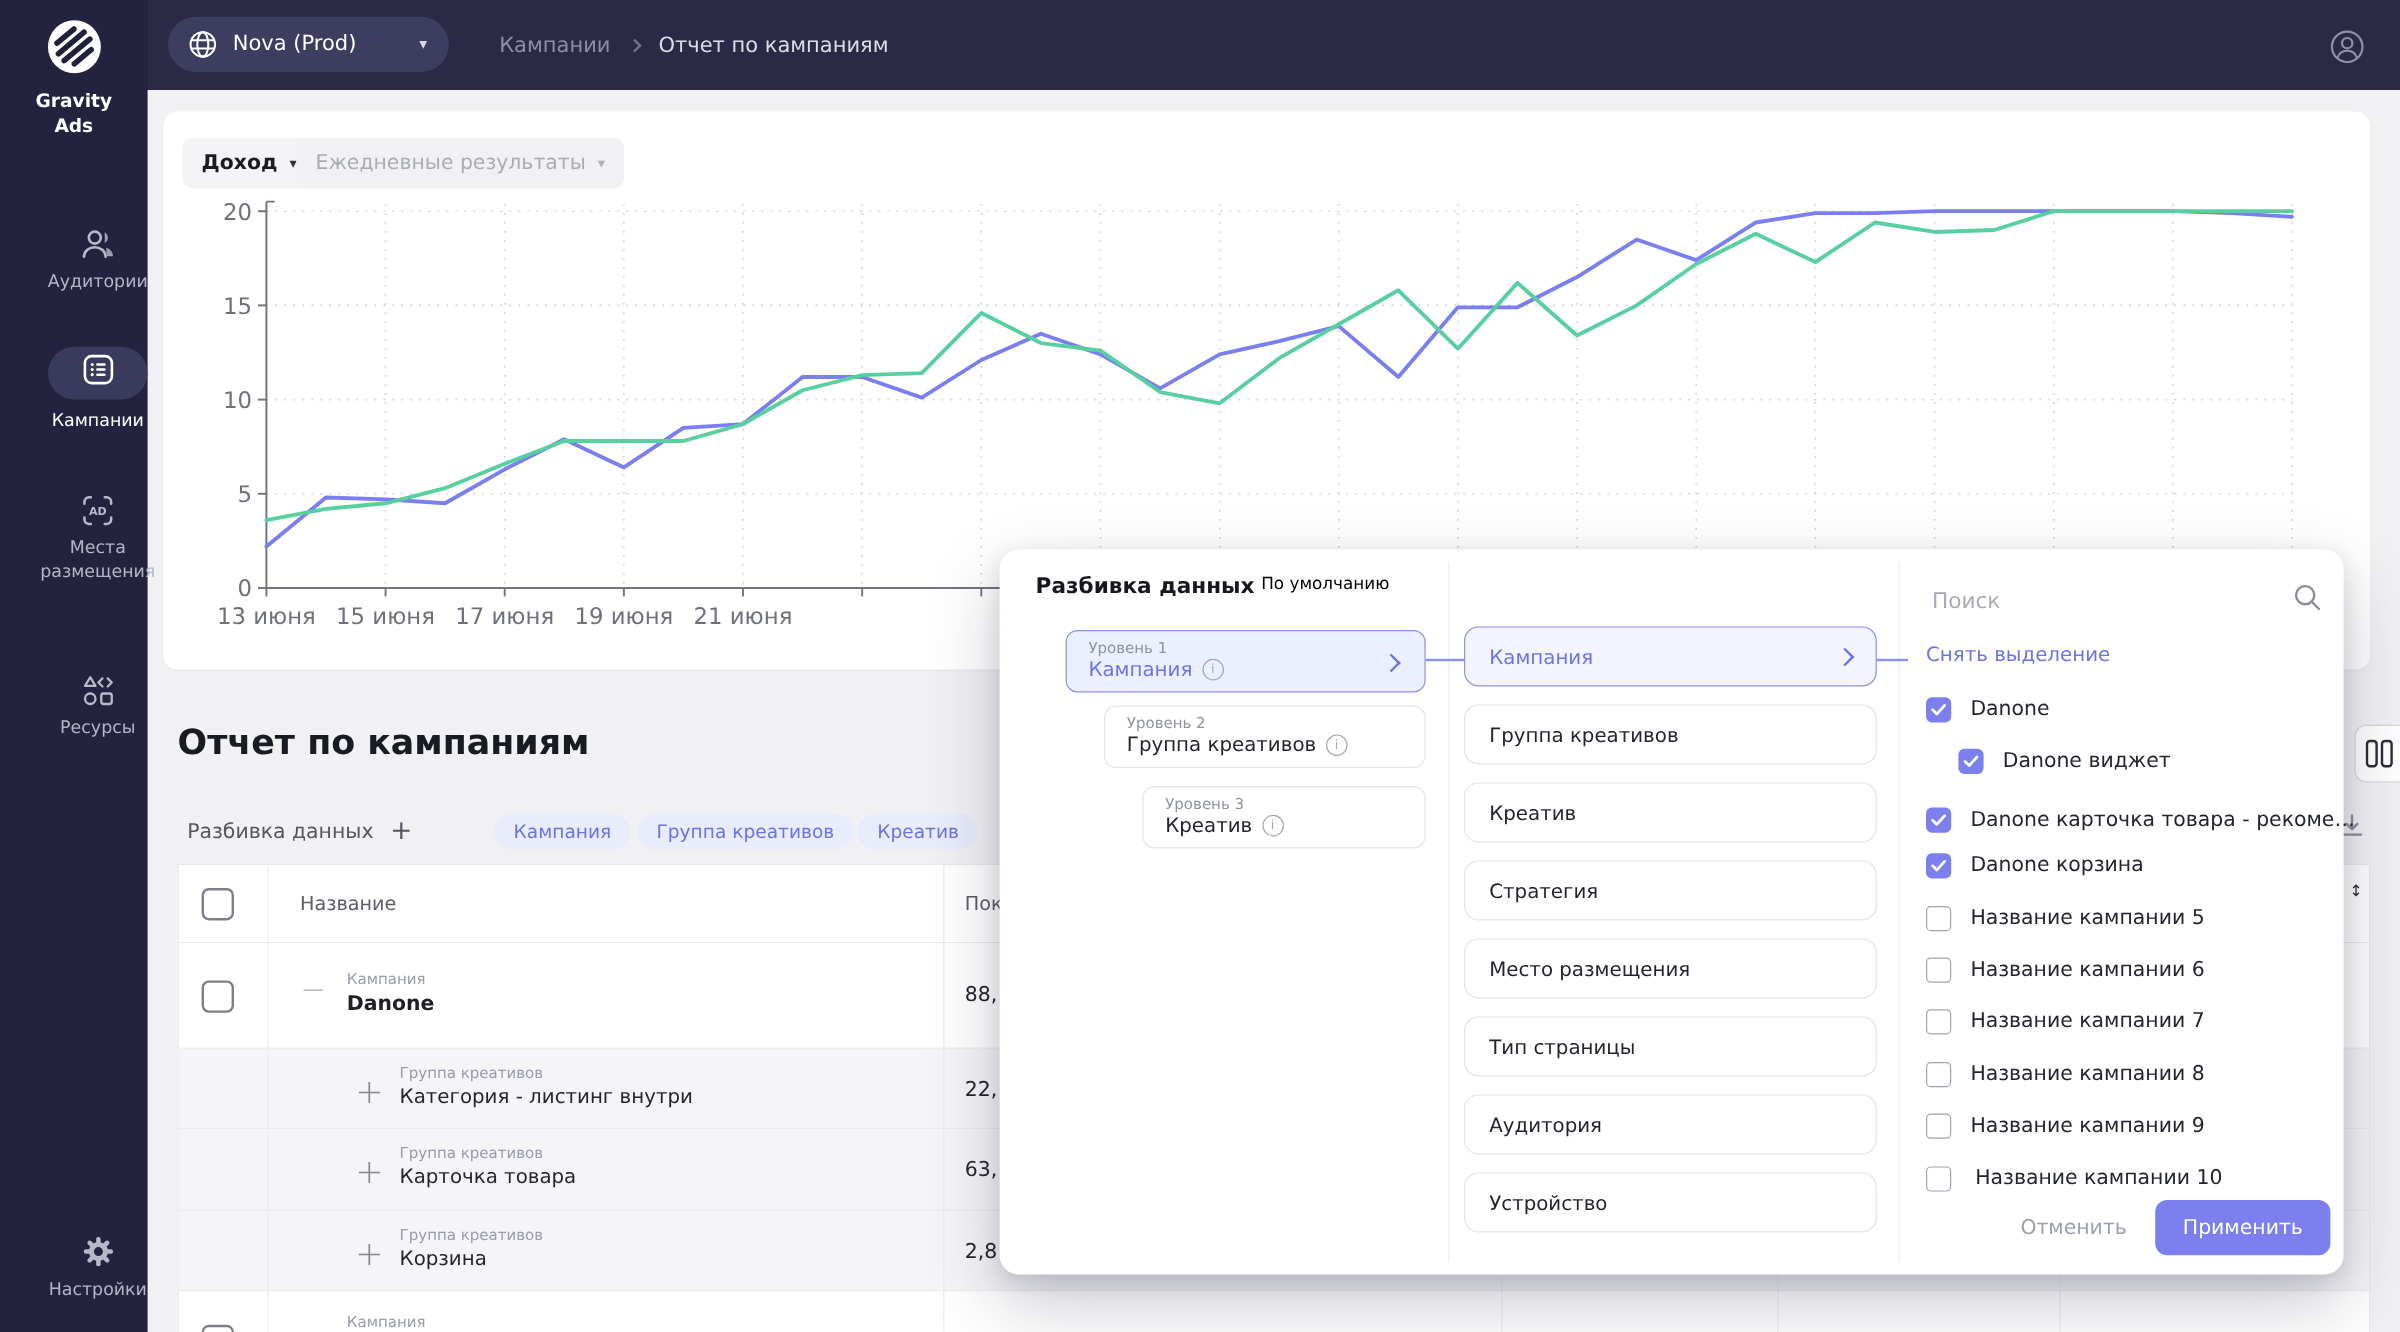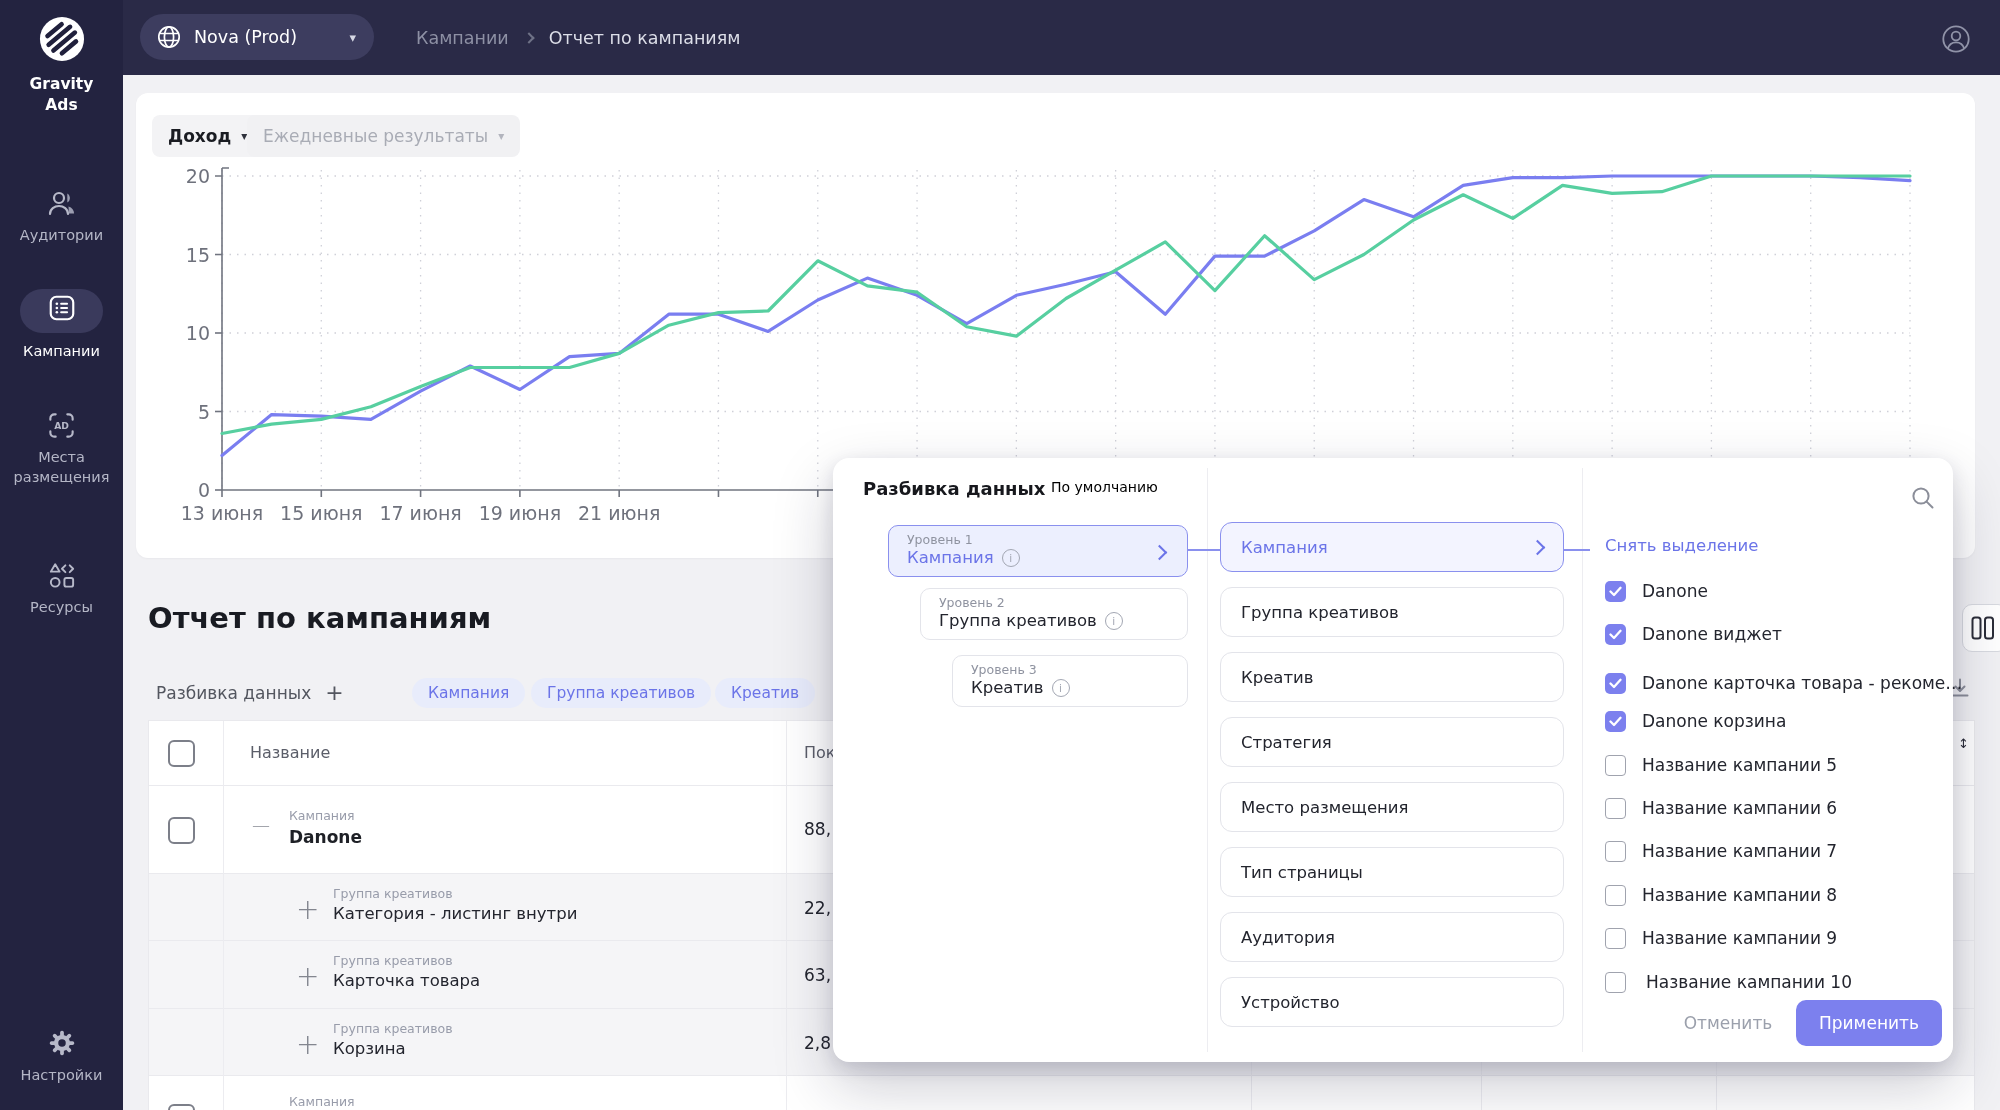--- a/index.html
+++ b/index.html
@@ -18,21 +18,21 @@
   .bc-chev{width:6px;height:6px;border-top:2px solid #6f7287;border-right:2px solid #6f7287;
            transform:rotate(45deg);display:inline-block;}
   .bc-current{color:#dcdee8;font-size:17.5px;}
   .user-btn{left:1941px;top:24px;width:30px;height:30px;cursor:pointer;}
   
   #sidebar{left:0;top:0;width:123px;height:1110px;background:#232340;z-index:30;}
   .logo{left:39px;top:16px;width:46px;height:46px;}
   .logo-title{left:0;top:74px;width:123px;text-align:center;color:#fff;font-size:15.5px;
               font-weight:600;line-height:1.35;}
   .logo-title span{display:inline-block;width:78px;}
-  .nav-item{left:0;width:123px;text-align:center;color:#b4b6c6;font-size:14.5px;line-height:1.35;cursor:pointer;}
+  .nav-item{left:0;width:123px;text-align:center;color:#b4b6c6;font-size:14.5px;line-height:1.35;cursor:pointer;padding-left:20px;}
   .nav-icon{height:34px;display:flex;align-items:center;justify-content:center;}
   .nav-pill{width:83px;height:44px;margin:0 auto;border-radius:22px;background:#3a3a5c;
             display:flex;align-items:center;justify-content:center;}
   .nav-label{margin-top:6px;padding:0 6px;}
   .nav-item.active .nav-label{color:#ffffff;margin-top:9px;}
   
   #chart-card{left:136px;top:93px;width:1839px;height:465px;background:#fff;border-radius:12px;
               box-shadow:0 1px 2px rgba(20,20,40,.04);z-index:1;overflow:hidden;}
   .dd{position:absolute;top:22px;height:42px;border-radius:8px;display:flex;align-items:center;
       gap:10px;padding:0 16px;cursor:pointer;}
@@ -421,37 +421,38 @@
         <div class="opt" style="top: 389px;">
           <span>Тип страницы</span>
         </div>
         <div class="opt" style="top: 454px;">
           <span>Аудитория</span>
         </div>
         <div class="opt" style="top: 519px;">
           <span>Устройство</span>
         </div>
       </div>
+    <input id="m-search" type="text" placeholder="Поиск" style="">
     <span id="m-search-icon">
       <svg width="26" height="26" viewBox="0 0 26 26" fill="none" stroke="#8b8e99" stroke-width="2" stroke-linecap="round">
         <circle cx="11" cy="11" r="7.6"></circle>
           <path d="M16.6 16.6 L22.5 22.5"></path>
         </svg>
     </span>
     <div id="m-clear">Снять выделение</div>
     <div id="m-checks">
         <div class="cb-row" style="top: 114px;">
           <span class="cb-box on">
             <svg width="13" height="11" viewBox="0 0 13 11" fill="none" stroke="#ffffff" stroke-width="2.3" stroke-linecap="round" stroke-linejoin="round">
               <path d="M1.5 5.5 L5 9 L11.5 1.8"></path>
             </svg>
           </span>
           <span class="cb-label">Danone</span>
         </div>
-        <div class="cb-row" style="top: 157px;">
+        <div class="cb-row" style="top: 157px; margin-left: 27px;">
           <span class="cb-box on">
             <svg width="13" height="11" viewBox="0 0 13 11" fill="none" stroke="#ffffff" stroke-width="2.3" stroke-linecap="round" stroke-linejoin="round">
               <path d="M1.5 5.5 L5 9 L11.5 1.8"></path>
             </svg>
           </span>
           <span class="cb-label">Danone виджет</span>
         </div>
         <div class="cb-row" style="top: 206px; align-items: center;">
           <span class="cb-box on">
             <svg width="13" height="11" viewBox="0 0 13 11" fill="none" stroke="#ffffff" stroke-width="2.3" stroke-linecap="round" stroke-linejoin="round">

